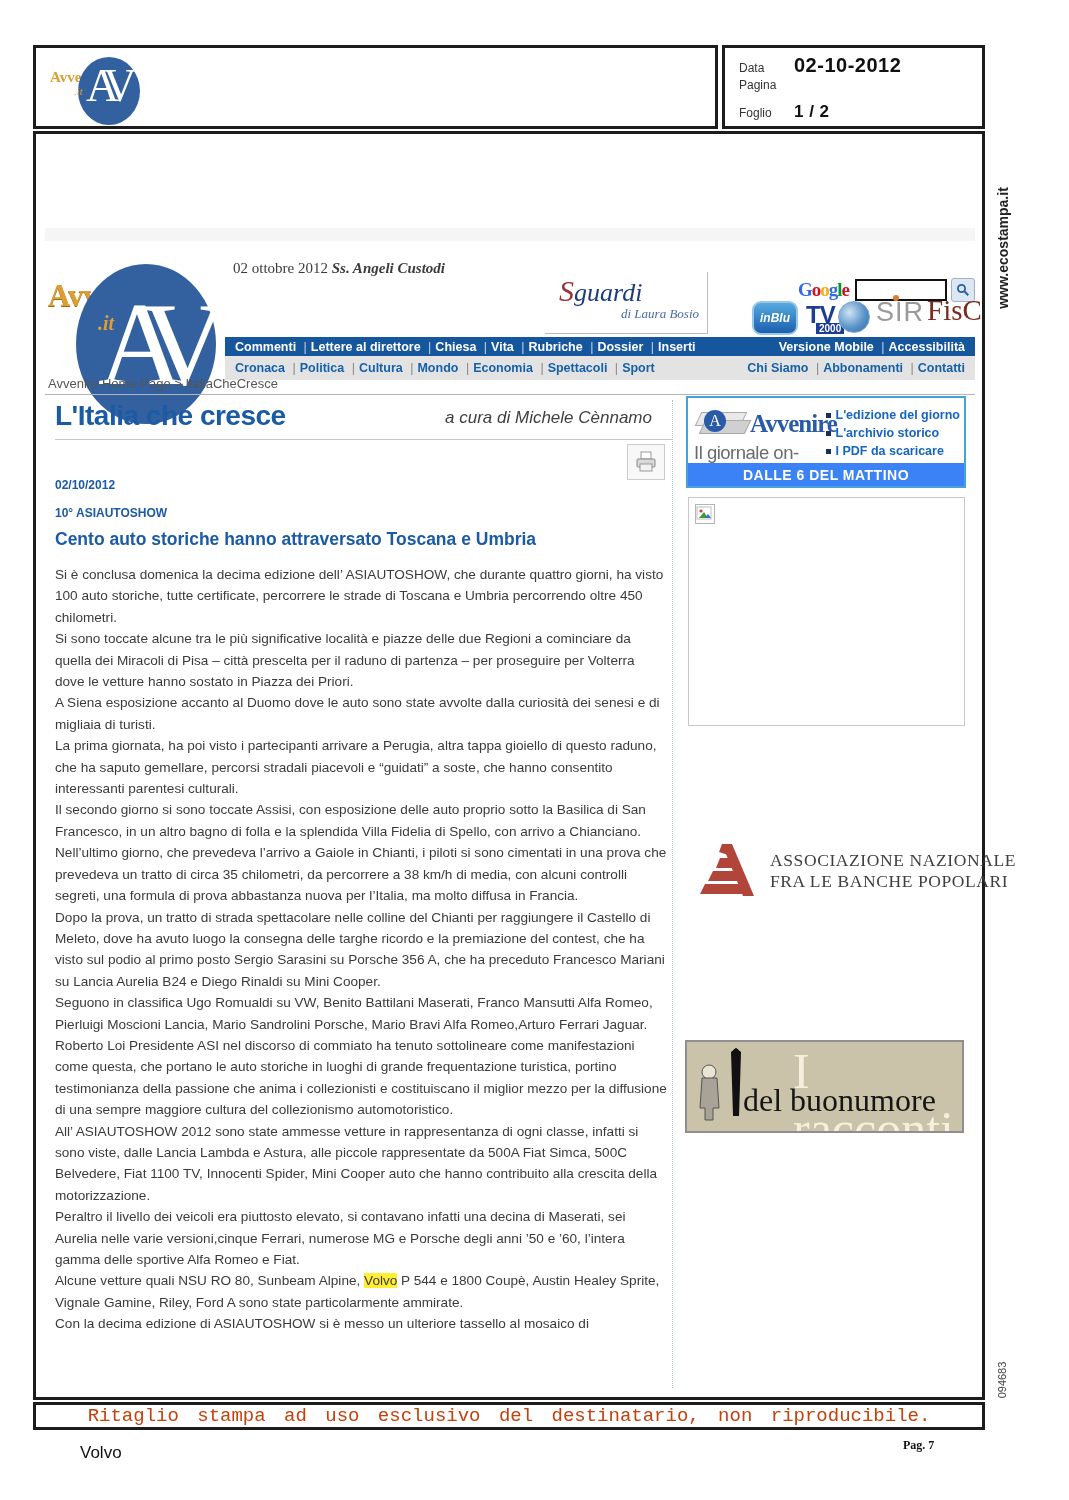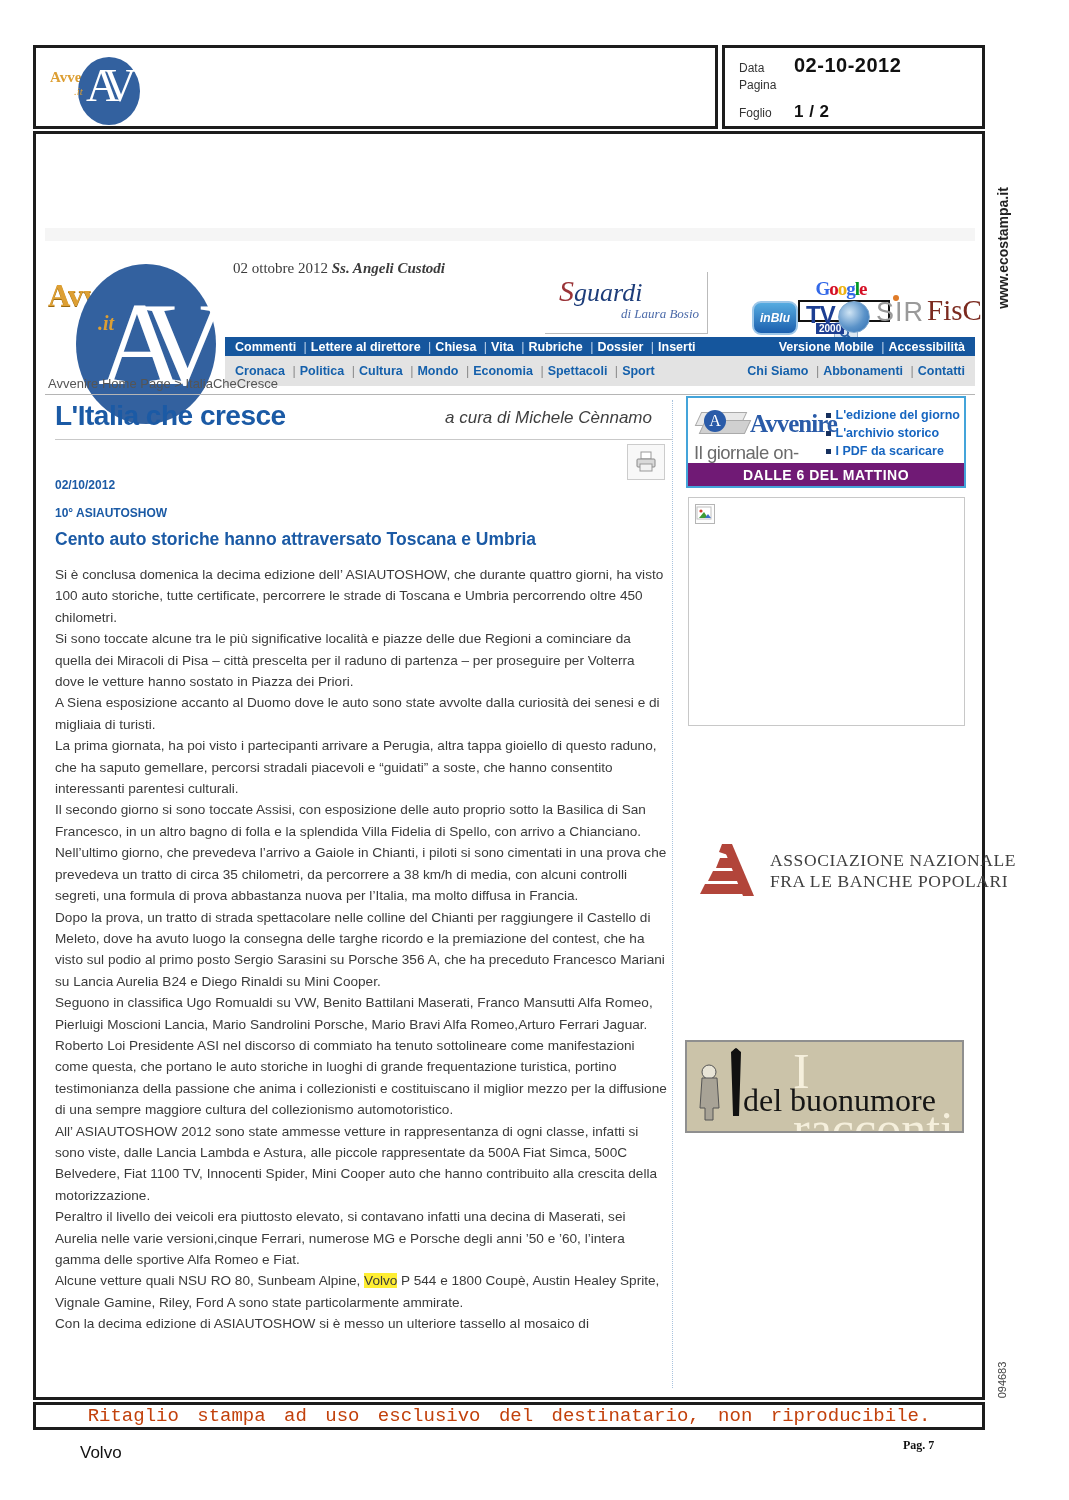--- a/index.html
+++ b/index.html
@@ -42,21 +42,21 @@
   #date-line{left:233px;top:260px;font-family:"Liberation Serif",serif;font-size:15px;color:#3c3c3c;}
   #date-line .saint{font-weight:bold;font-style:italic;}
 
   
   #sguardi{left:545px;top:272px;width:163px;height:62px;border-right:1px solid #bbb;border-bottom:1px solid #bbb;padding:2px 8px 0 14px;box-sizing:border-box;}
   .sguardi-title{font-family:"Liberation Serif",serif;font-style:italic;font-size:26px;color:#1d3d7a;}
   .sguardi-title .cap{color:#9a3438;font-size:30px;}
   .sguardi-sub{font-family:"Liberation Serif",serif;font-style:italic;font-size:13px;color:#4a69a8;text-align:right;margin-top:-2px;}
 
   
-  #google-row{left:798px;top:278px;display:flex;align-items:center;flex-direction:column;}
+  #google-row{left:798px;top:278px;display:flex;align-items:center;}
   .google-word{font-family:"Liberation Serif",serif;font-weight:bold;font-size:19px;letter-spacing:-1px;margin-right:6px;}
   .g0,.g3{color:#3369e8;} .g1,.g5{color:#d50f25;} .g2{color:#eeb211;} .g4{color:#009925;}
   #google-input{width:84px;height:18px;border:2px solid #111;font-size:12px;padding:0 2px;}
   #google-btn{width:22px;height:22px;margin-left:4px;border:1px solid #9ab2cc;background:#dce7f2;border-radius:3px;
               display:flex;align-items:center;justify-content:center;cursor:pointer;}
   #google-btn svg{display:block;}
 
   
   #logo-inblu{left:752px;top:301px;width:46px;height:34px;border-radius:9px;background:linear-gradient(#56abe0,#1b5fae);
               color:#fff;font-weight:bold;font-style:italic;font-size:12px;display:flex;align-items:center;justify-content:center;border:2px solid #9cc6e8;box-sizing:border-box;}
@@ -65,21 +65,21 @@
   .tv-2000{position:absolute;left:10px;top:18px;background:#1c3e92;color:#fff;font-weight:bold;font-size:10px;padding:0 3px;}
   #logo-globe{left:838px;top:301px;width:32px;height:32px;border-radius:50%;
               background:radial-gradient(circle at 35% 35%,#cfe4f4,#5b93c9 55%,#2b6bb0);border:1px solid #7fa8cf;box-sizing:border-box;}
   #logo-sir{left:876px;top:297px;font-family:"Liberation Sans",sans-serif;font-weight:normal;font-size:27px;color:#9a9a9a;letter-spacing:1px;}
   #sir-dot{position:absolute;left:17px;top:-2px;width:6px;height:6px;border-radius:50%;background:#e07b28;}
   #logo-fisc{left:927px;top:294px;font-family:"Liberation Serif",serif;font-size:29px;color:#7b2a1f;letter-spacing:0;}
 
   
   .navbar{left:225px;width:750px;display:flex;justify-content:space-between;align-items:center;box-sizing:border-box;padding:0 10px;}
   #nav1{top:337px;height:19px;background:#15569d;}
-  #nav2{top:356px;height:30px;background:#e3e3e3;gap:8px;}
+  #nav2{top:356px;height:24px;background:#e3e3e3;gap:8px;}
   .nav-group{display:flex;white-space:nowrap;align-items:center;}
   .nav-group>span{cursor:pointer;}
   #nav1 .nav-group>span{color:#fff;font-weight:bold;font-size:12.5px;}
   #nav1 .nav-group>span:not(:last-child)::after{content:" | ";color:#bcd2ea;font-weight:normal;padding:0 4px;}
   #nav2 .nav-group>span{color:#1560ab;font-weight:bold;font-size:12.5px;}
   #nav2 .nav-group>span:not(:last-child)::after{content:" | ";color:#8a8a8a;font-weight:normal;padding:0 4px;}
 
   #breadcrumb{left:48px;top:376px;font-size:13px;color:#555;cursor:pointer;}
   #breadcrumb-line{left:45px;top:394px;width:930px;border-bottom:1px solid #b5b5b5;height:0;}
 
@@ -107,21 +107,21 @@
   .news-sheet{position:absolute;background:#d8d8d8;border:1px solid #aaa;width:44px;height:12px;transform:skewX(-25deg);}
   .news-sheet.s2{top:8px;left:4px;background:#e9e9e9;}
   .news-sheet.s3{top:16px;left:8px;background:#d0d0d0;}
   .news-ball{position:absolute;left:10px;top:6px;width:22px;height:22px;border-radius:50%;background:#2a5ba8;color:#fff;font-family:"Liberation Serif",serif;font-size:16px;text-align:center;line-height:22px;}
   .adg-brand{position:absolute;left:58px;top:8px;font-family:"Liberation Serif",serif;font-weight:bold;font-size:25px;color:#2a5ba8;letter-spacing:-1px;}
   .adg-tagline{position:absolute;left:2px;top:40px;font-size:18.5px;color:#6b6b6b;letter-spacing:-.5px;}
   .adg-items{margin-left:4px;padding-top:6px;}
   .adg-item{display:flex;align-items:center;margin-bottom:4px;cursor:pointer;}
   .adg-sq{width:5px;height:5px;background:#16305e;margin-right:5px;flex:none;}
   .adg-item span{color:#1665c0;font-weight:bold;font-size:12.5px;white-space:nowrap;}
-  .adg-banner{position:absolute;left:0;bottom:0;width:100%;height:23px;background:#701a75;color:#fff;font-weight:bold;font-size:14px;
+  .adg-banner{position:absolute;left:0;bottom:0;width:100%;height:23px;background:#3b82f6;color:#fff;font-weight:bold;font-size:14px;
               display:flex;align-items:center;justify-content:center;letter-spacing:.5px;}
 
   #empty-ad{left:688px;top:497px;width:277px;height:229px;border:1px solid #c8c8c8;box-sizing:border-box;background:#fff;}
   .broken-img{position:absolute;left:6px;top:6px;width:18px;height:18px;border:1px solid #b5b5b5;background:#fdfdfd;}
 
   #banche{left:698px;top:840px;display:flex;align-items:center;}
   .banche-text{margin-left:10px;font-family:"Liberation Serif",serif;font-size:17.5px;color:#3f3f3f;letter-spacing:.6px;line-height:21px;}
 
   #racconti{left:685px;top:1040px;width:279px;height:93px;border:2px solid #8f8f8f;box-sizing:border-box;background:#cbc3a9;cursor:pointer;overflow:hidden;}
   .rac-line1{position:absolute;left:72px;top:0px;font-family:"Liberation Serif",serif;font-size:50px;color:#f5efdc;margin-left:34px;}

